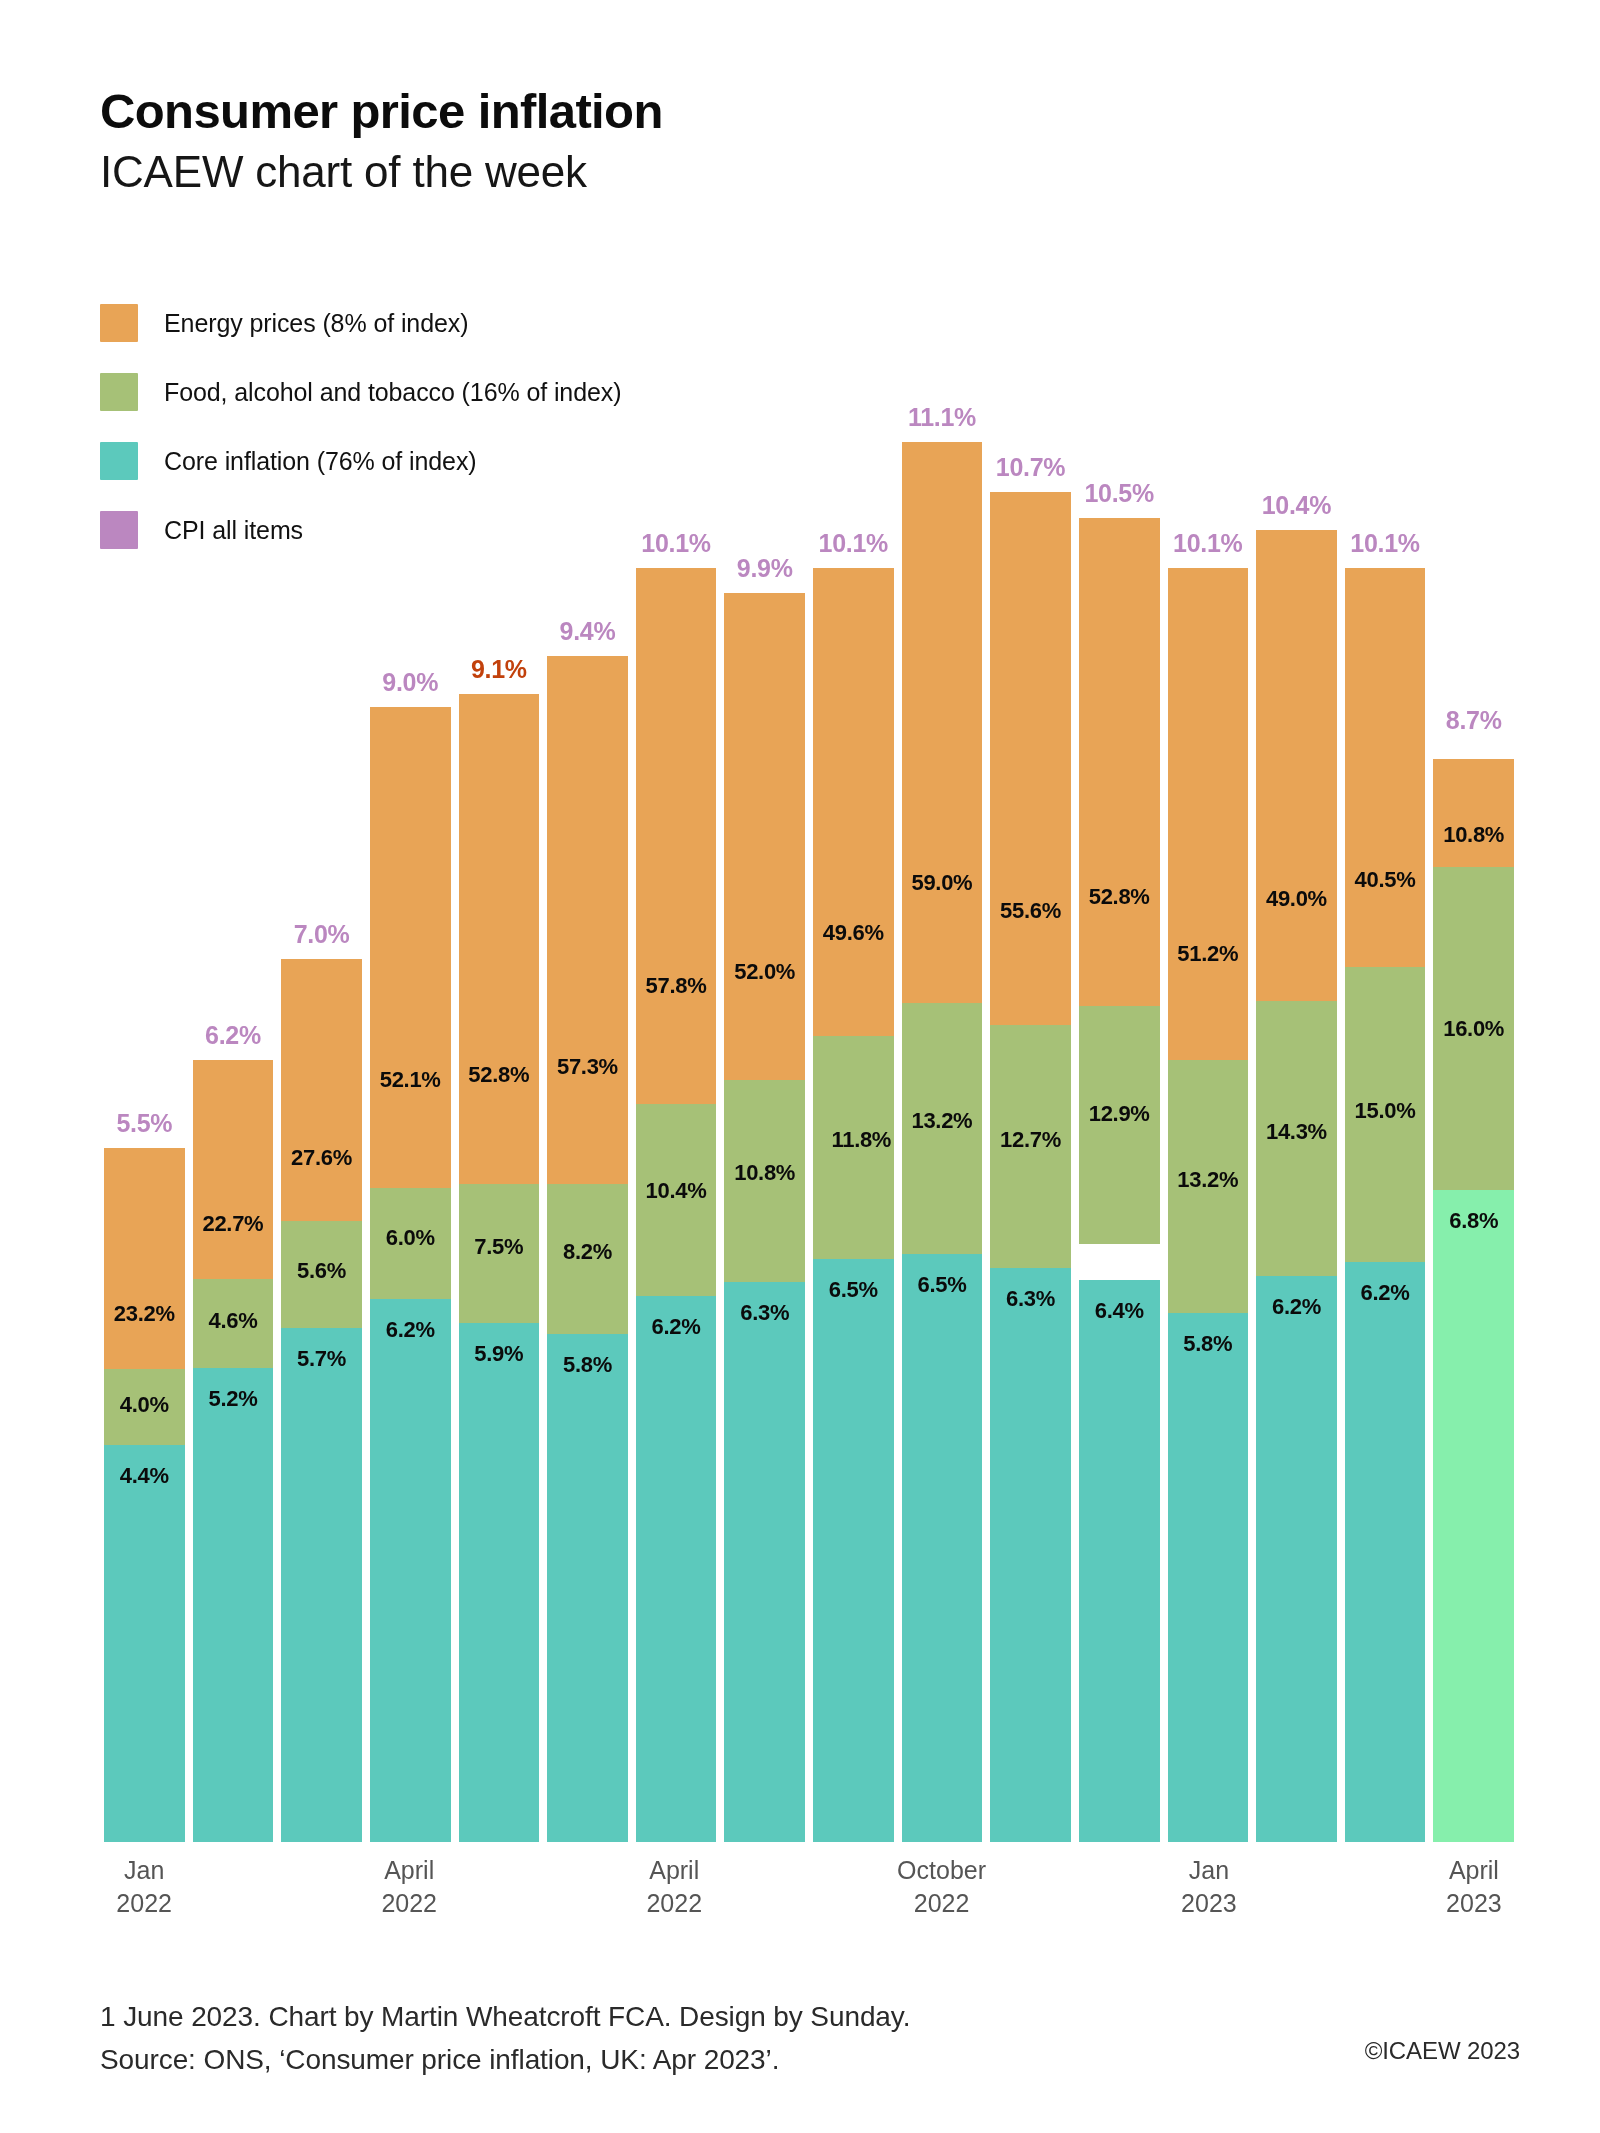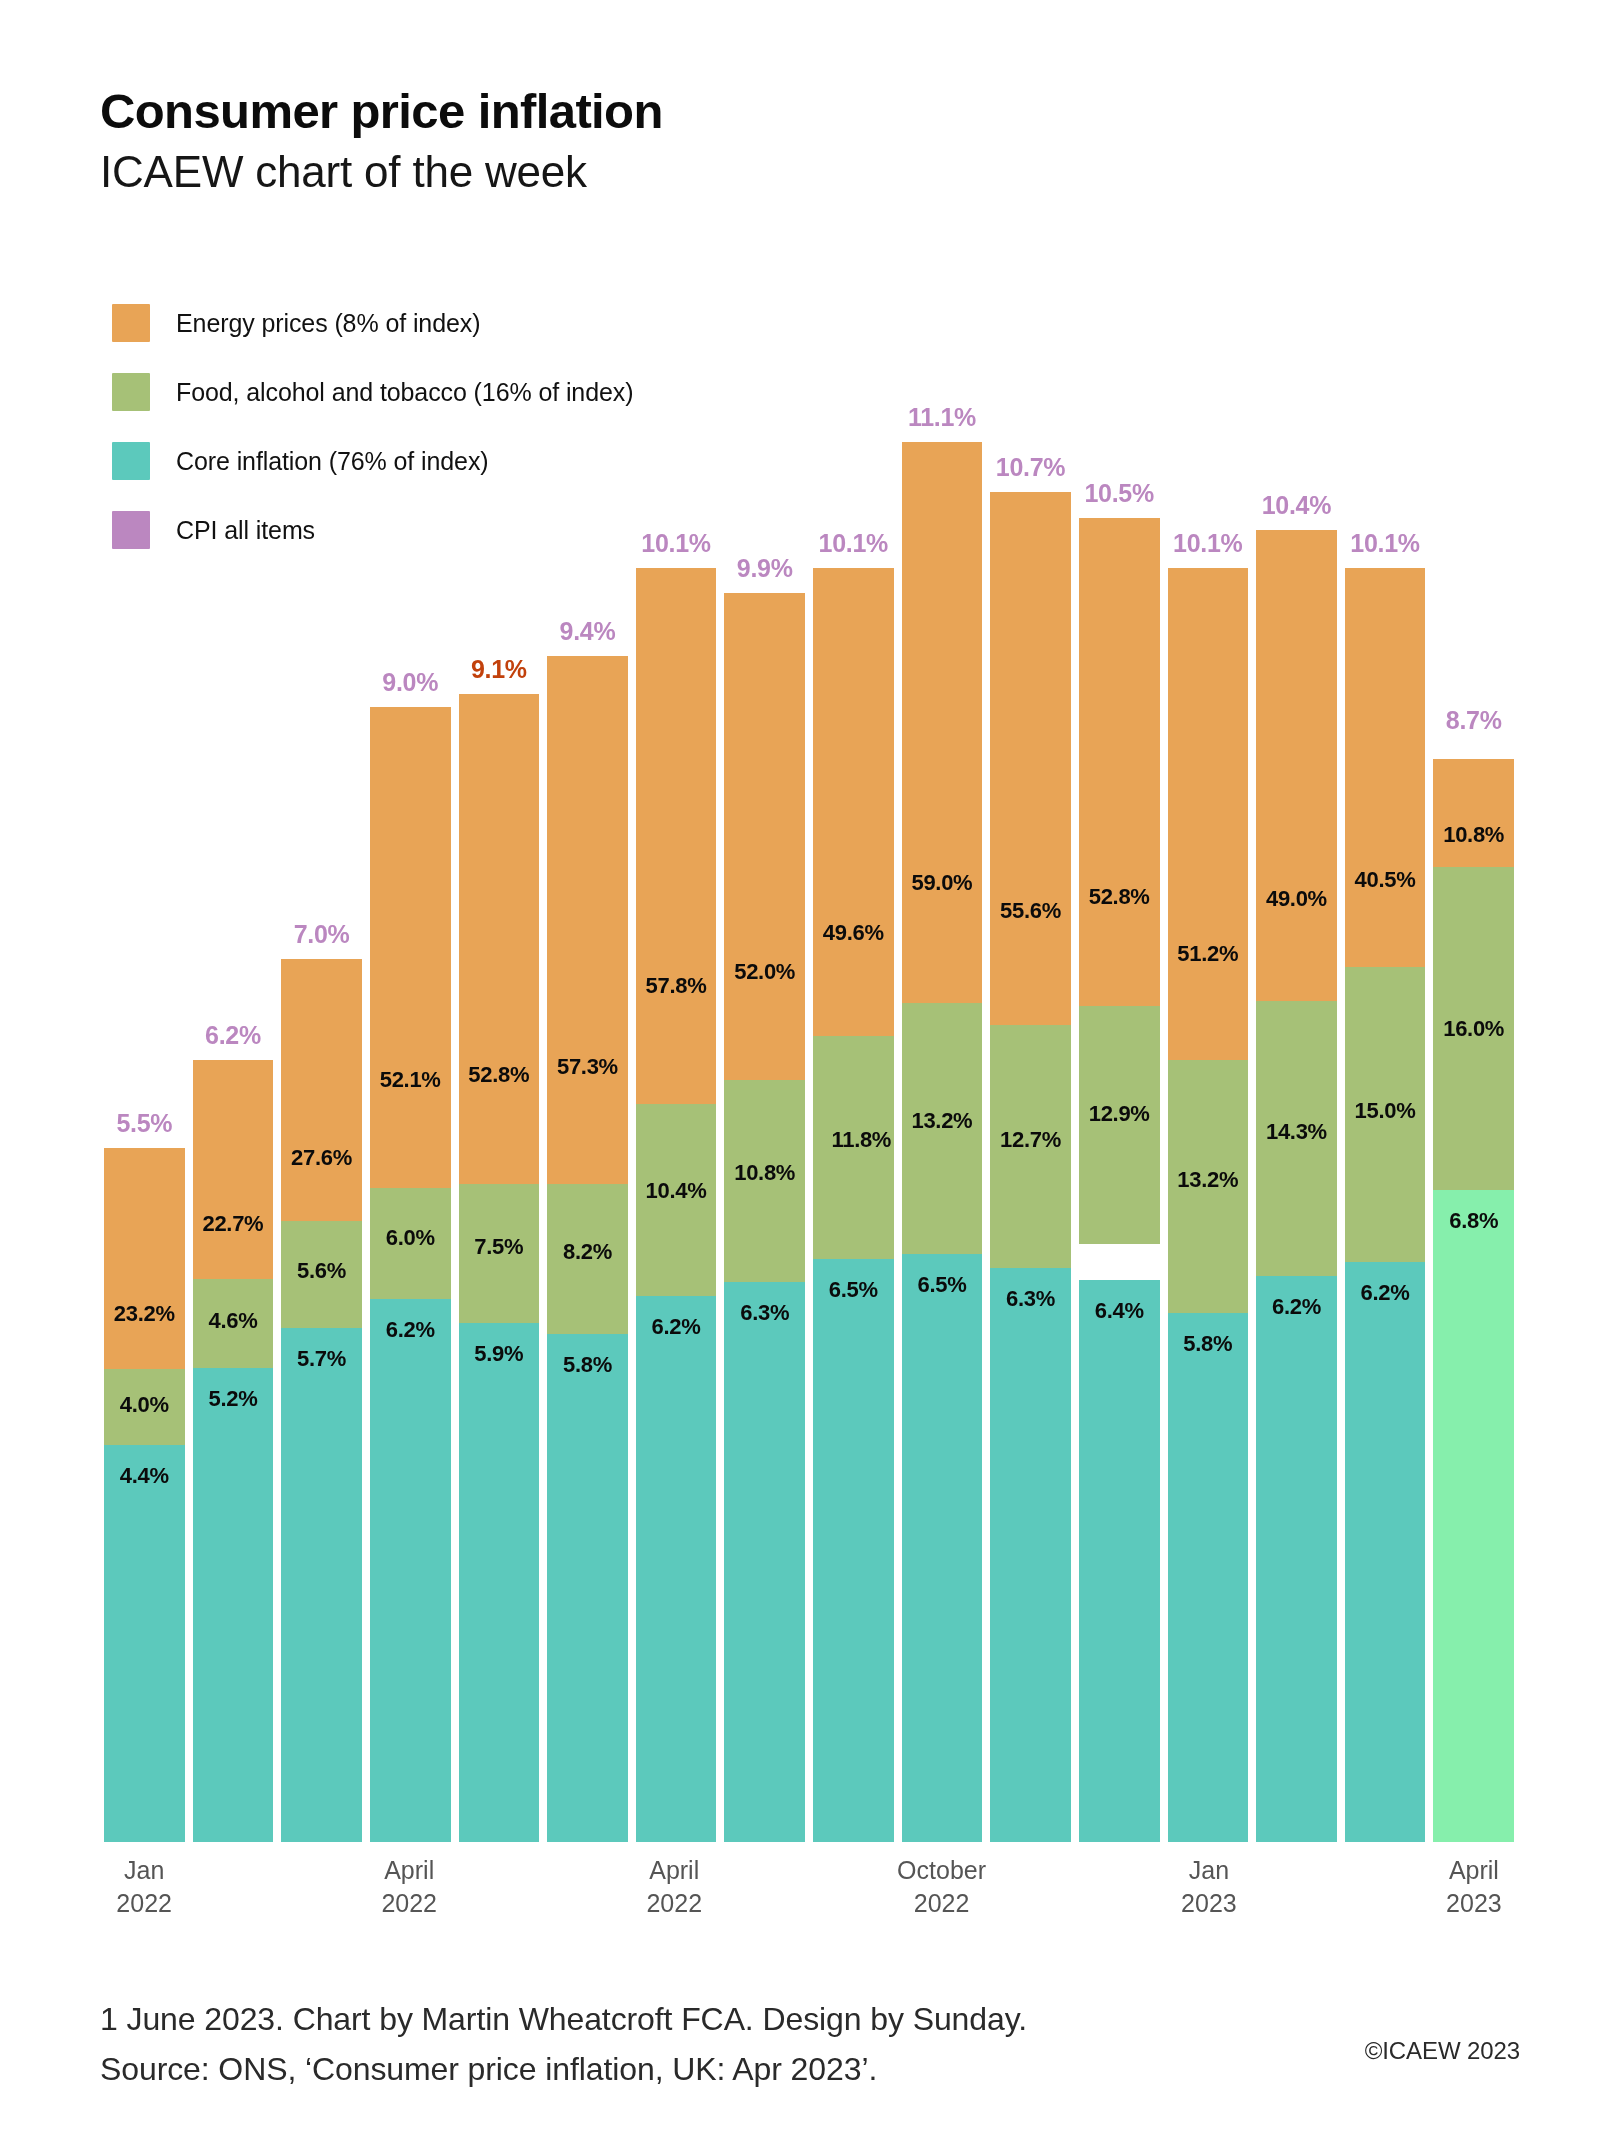--- a/index.html
+++ b/index.html
@@ -20,21 +20,21 @@
   .title {
     font-size: 49px; font-weight: 700; color: #0c0c0c;
     letter-spacing: -0.6px; line-height: 1.05;
   }
   .subtitle {
     font-size: 44px; font-weight: 400; color: #161616;
     letter-spacing: -0.2px; line-height: 1.12; margin-top: 10px;
   }
 
   
-  .legend { position: absolute; left: 112px; top: 297px; }
+  .legend { position: absolute; left: 100px; top: 297px; }
   .legend-row {
     display: flex; align-items: center; height: 52px; margin-bottom: 17px;
   }
   .legend-swatch {
     width: 38px; height: 38px; flex: none; border-radius: 1px;
   }
   .legend-label {
     margin-left: 26px; font-size: 25px; color: #111111;
     letter-spacing: -0.1px; white-space: nowrap;
   }
@@ -95,21 +95,21 @@
     padding: 0 2px;
   }
   .xtick span { display: block; }
   .xtick.blank { visibility: hidden; }
 
   
   .footer {
     position: absolute; left: 100px; top: 1995px; width: 1420px;
   }
   .footer-line {
-    font-size: 32px; color: #2a2a2a; line-height: 1.55;
+    font-size: 28px; color: #2a2a2a; line-height: 1.55;
     letter-spacing: -0.1px;
   }
   .copyright {
     position: absolute; right: 0; top: 42px;
     font-size: 24px; color: #2a2a2a; letter-spacing: -0.1px;
   }
 </style>
 </head>
 <body>
 

